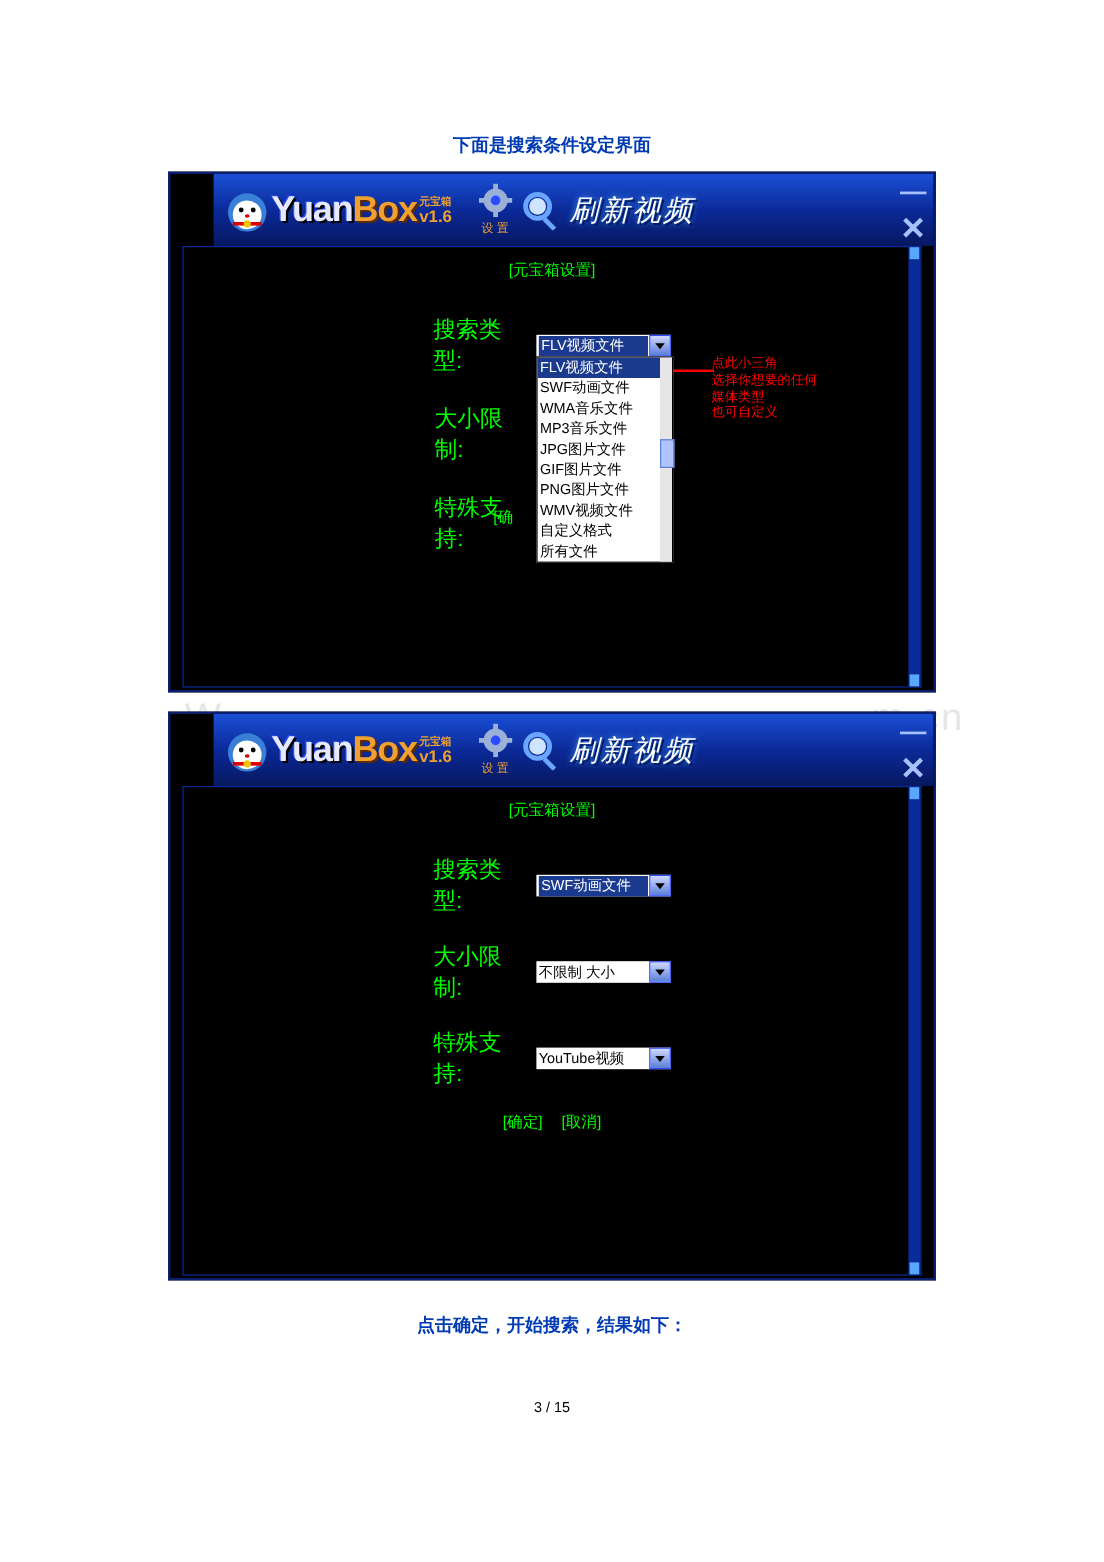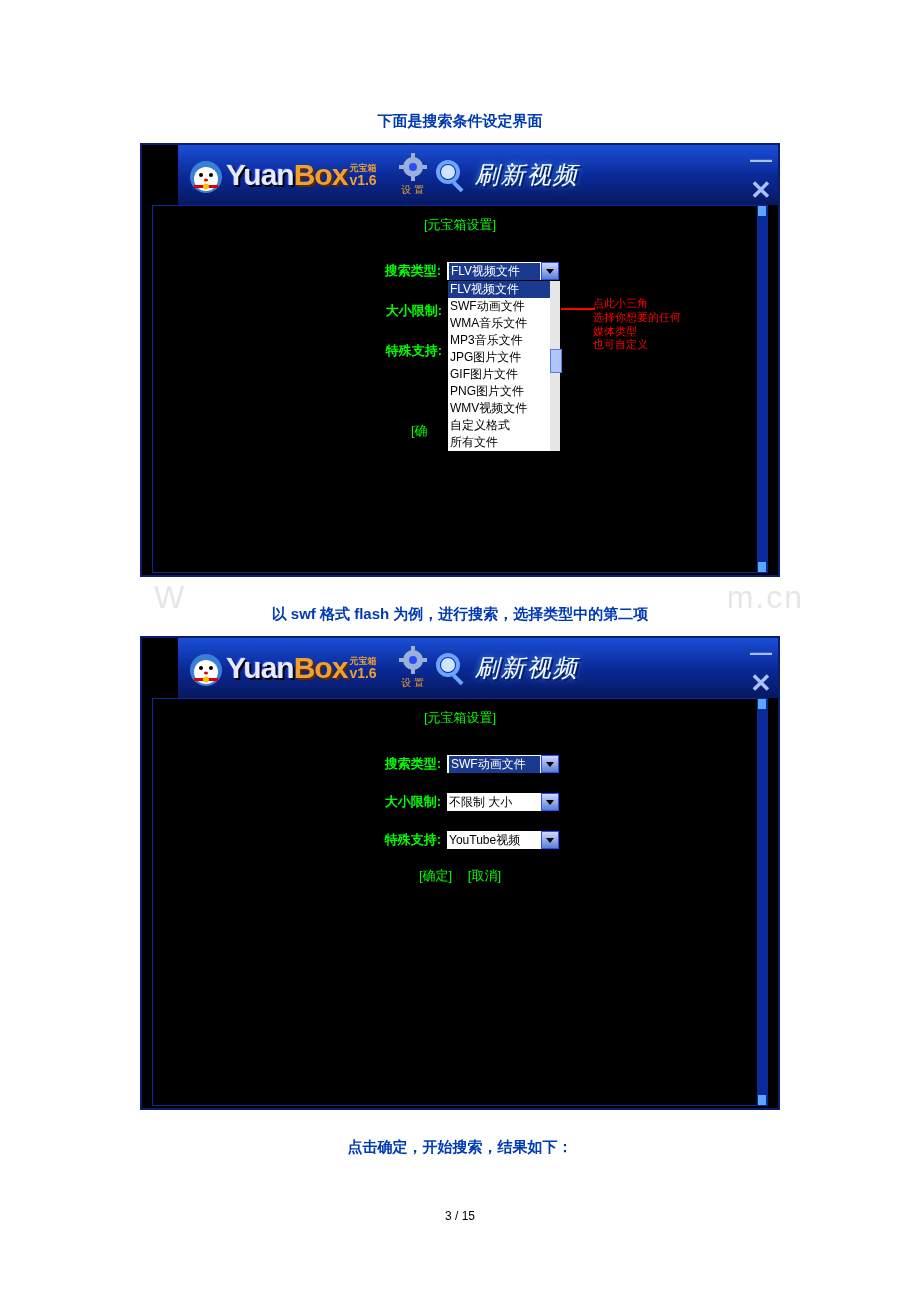--- a/index.html
+++ b/index.html
@@ -138,24 +138,23 @@
   .form-row {
     display: flex;
     align-items: center;
     justify-content: center;
     margin-top: 14px;
     gap: 6px;
     position: relative;
   }
   .form-row .label {
     color: #00ff00;
-    font-size: 13px;
+    font-size: 19px;
     width: 80px;
-    text-align: right;
-    font-weight: bold;
+    text-align: left;
   }
   .dropdown {
     width: 110px;
     height: 18px;
     background: #fff;
     color: #000;
     font-size: 12px;
     display: flex;
     align-items: center;
     position: relative;
@@ -360,21 +359,20 @@
         <div class="confirm-partial">[确</div>
       </div>
     </div>
   </div>
 
   <div style="position:relative; width:600px;">
     <span class="watermark" style="left:-6px; top:-14px;">W</span>
     <span class="watermark" style="right:-44px; top:-14px;">m.cn</span>
   </div>
 
-  <div class="caption">以 swf 格式 flash 为例，进行搜索，选择类型中的第二项</div>
 
   <div class="screenshot" style="height:470px;">
     <div class="header-bar">
       <div class="cat-icon">
         <svg viewBox="0 0 44 44">
           <circle cx="22" cy="24" r="16" fill="#3a7fd6"></circle>
           <circle cx="22" cy="26" r="12" fill="#fff"></circle>
           <circle cx="17" cy="22" r="2" fill="#000"></circle>
           <circle cx="27" cy="22" r="2" fill="#000"></circle>
           <ellipse cx="22" cy="27" rx="2" ry="1.5" fill="#d00"></ellipse>

